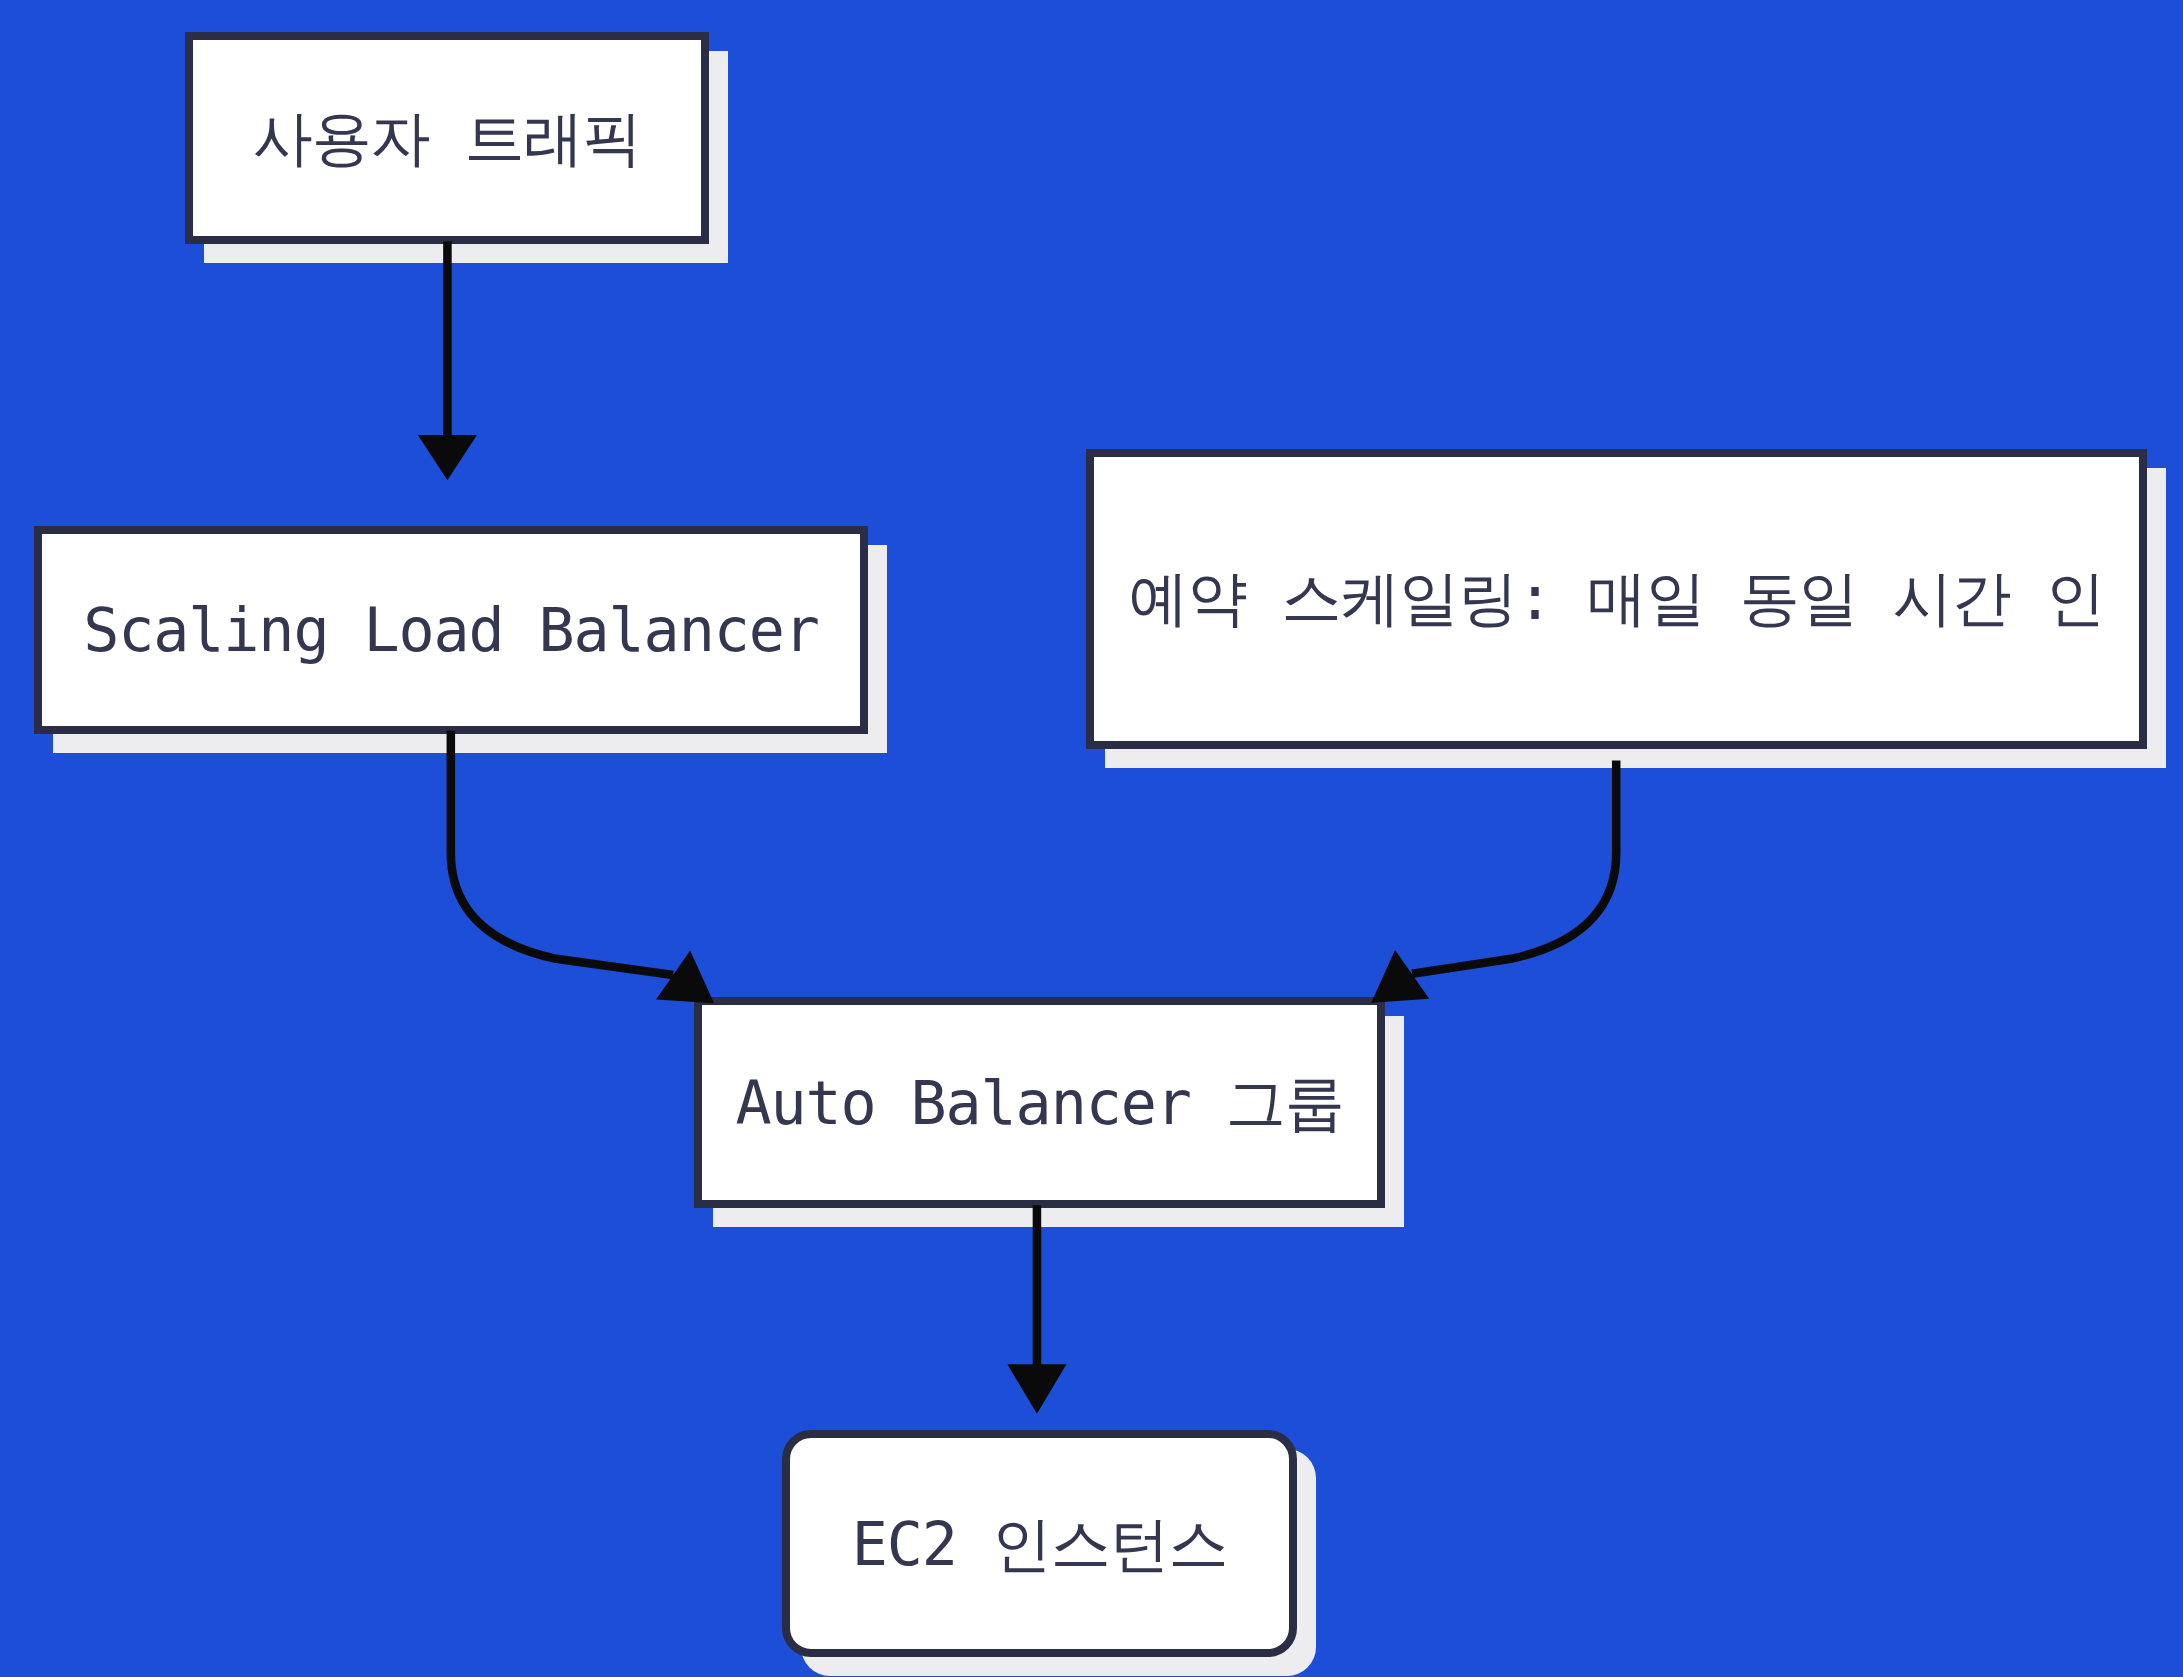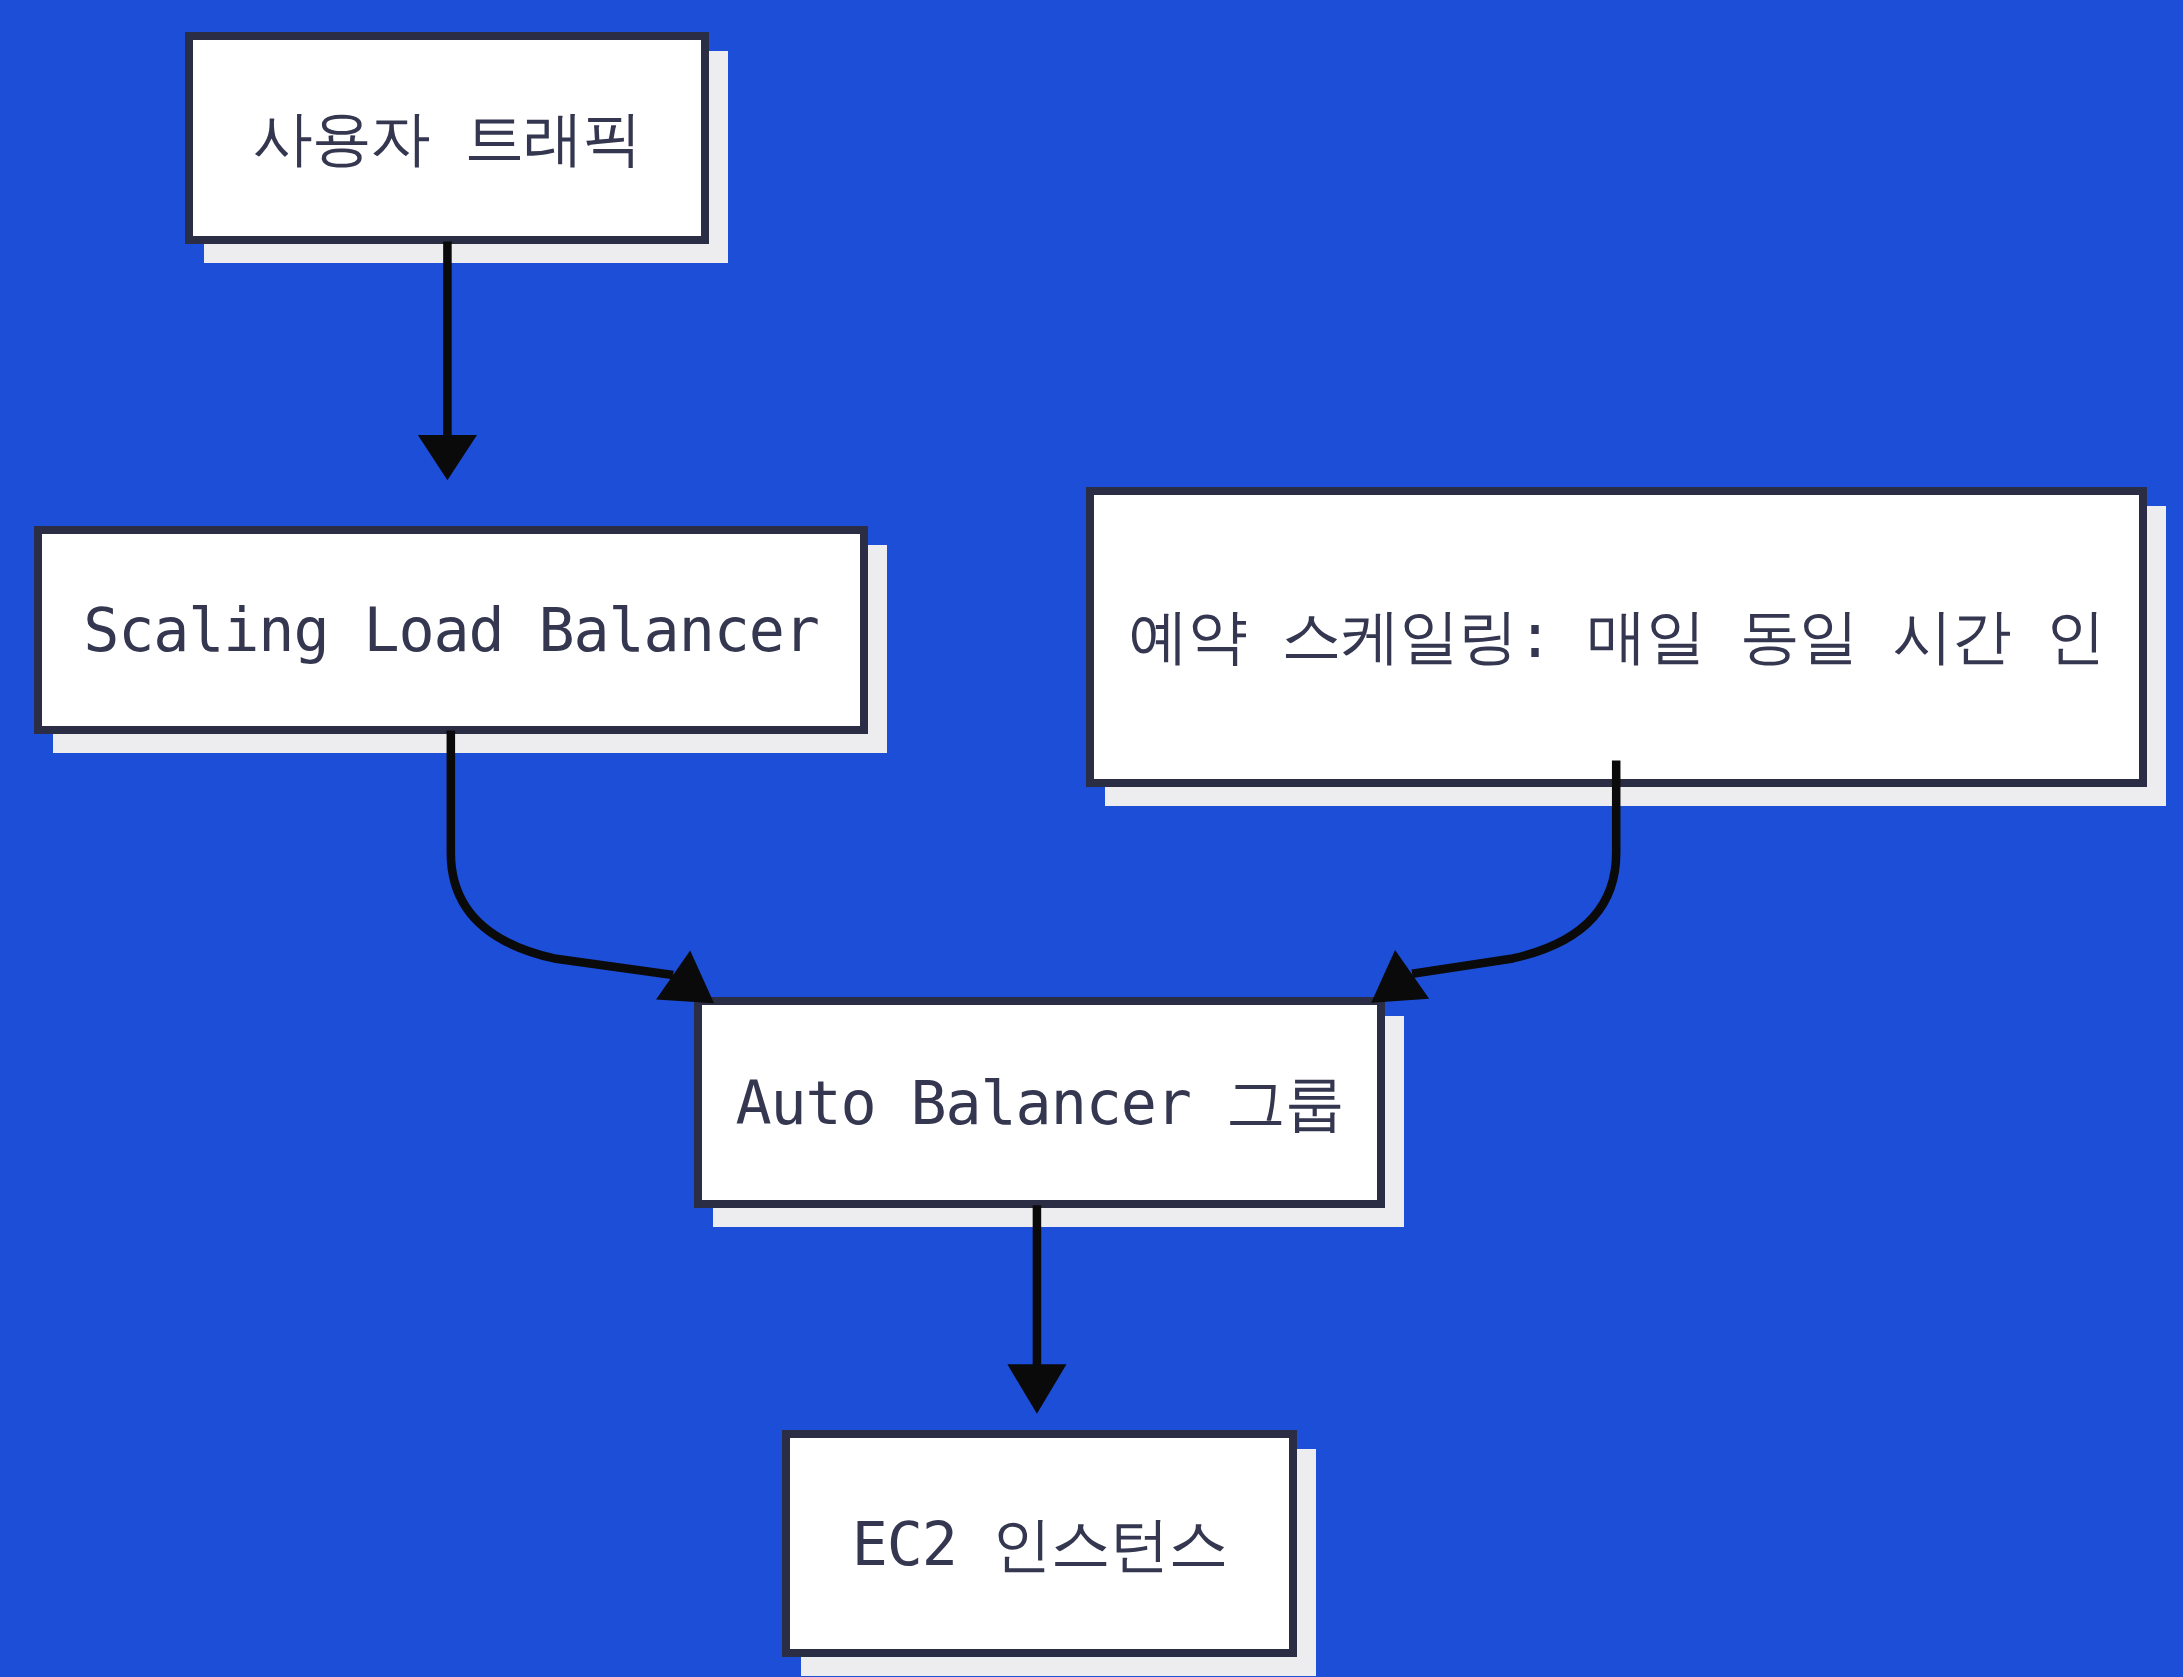--- a/index.html
+++ b/index.html
@@ -30,23 +30,23 @@
     text-align: center;
     color: #34374f;
     font-size: 60px;
     letter-spacing: -1.1px;
     line-height: 1.3;
   }
   .node .line { display: block; }
   
   .n-user-traffic       { left: 185px;  top: 32px;   width: 524px;  height: 212px; }
   .n-elb                { left: 34px;   top: 526px;  width: 834px; height: 208px; }
-  .n-scheduled-scaling  { left: 1086px; top: 487px;  width: 1061px; height: 300px; line-height: 1.62; padding: 0 34px; }
+  .n-scheduled-scaling  { left: 1086px; top: 449px;  width: 1061px; height: 300px; line-height: 1.62; padding: 0 34px; }
   .n-asg                { left: 694px; top: 997px; width: 691px; height: 211px; }
-  .n-ec2                { left: 782px; top: 1430px; width: 515px;  height: 227px; }
+  .n-ec2                { left: 782px; top: 1430px; width: 515px;  height: 227px; border-radius: 29px; }
   .edges {
     position: absolute;
     left: 0; top: 0;
     width: 2183px;
     height: 1677px;
     pointer-events: none;
   }
 </style>
 </head>
 <body>

